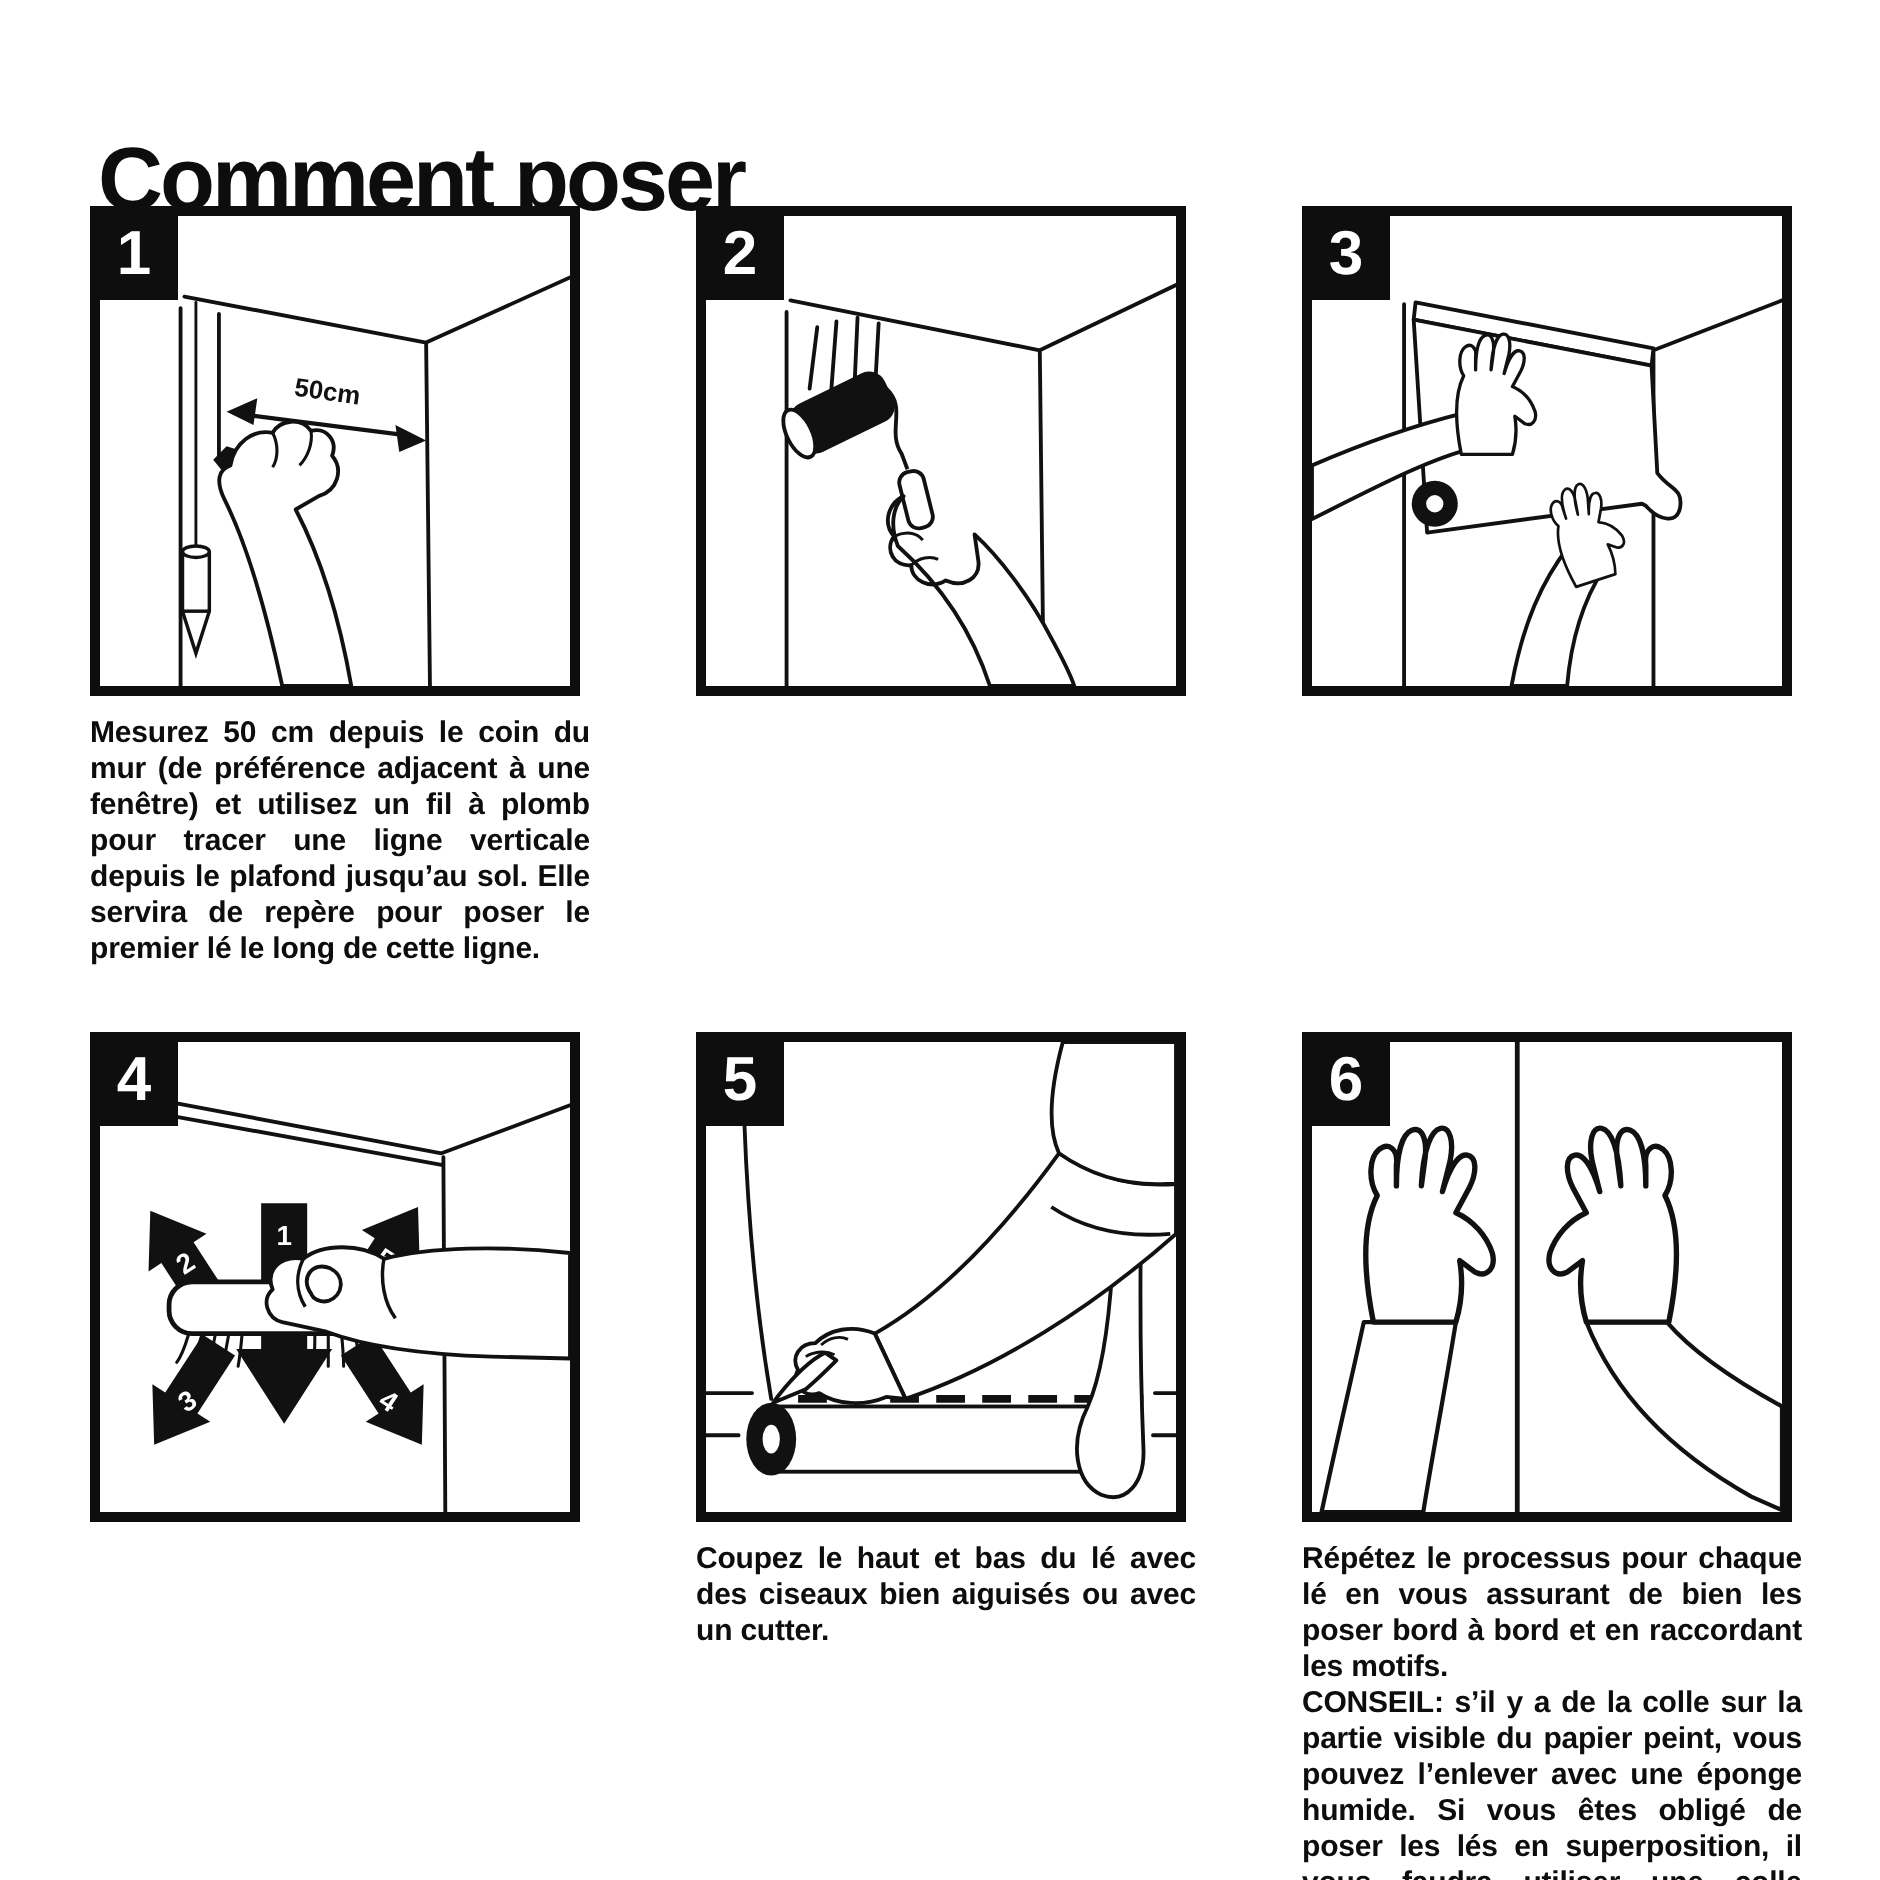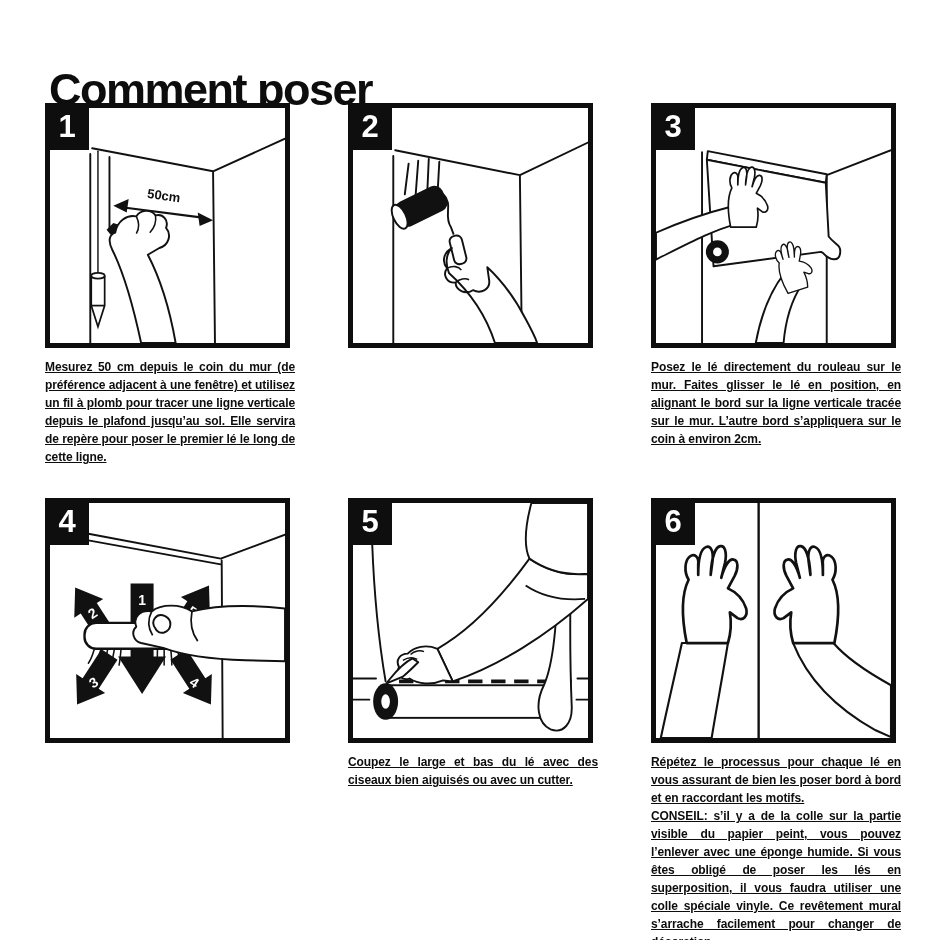--- a/index.html
+++ b/index.html
@@ -22,22 +22,22 @@
     border:5px solid #0e0e0e;box-sizing:border-box;
   }
   .panel svg{position:absolute;left:0;top:0;width:100%;height:100%;display:block}
   .badge{
     position:absolute;left:-5px;top:-5px;width:44px;height:47px;
     background:#0e0e0e;color:#fff;display:flex;align-items:center;justify-content:center;
     font-size:31px;font-weight:700;z-index:2;
   }
   .caption{
     width:250px;margin:10px 0 0 0;
-    font-size:12px;font-weight:700;line-height:18px;
-    text-align:justify;white-space:pre-line;letter-spacing:-0.1px;color:#0d0d0d;text-decoration:underline;
+    font-size:15px;font-weight:700;line-height:18px;
+    text-align:justify;white-space:pre-line;letter-spacing:-0.1px;color:#0d0d0d;
   }
   .arrow-num{font-family:"Liberation Sans",sans-serif;font-size:14.5px;font-weight:700;fill:#fff}
   .svg-label{font-family:"Liberation Sans",sans-serif;font-size:13.5px;font-weight:700;fill:#111}
 </style>
 </head>
 <body>
 
 <svg width="0" height="0" style="position:absolute" aria-hidden="true">
   <defs>
     <path id="hand-up" fill="#fff" stroke="#111" stroke-width="2.8" stroke-linejoin="round" d="M32 152 C26 122 27 100 34 86 C29 78 30 66 35 62 C40 58 45 62 44 70 L44 81
@@ -142,21 +142,20 @@
           <path fill="#fff" stroke="#111" stroke-width="2" stroke-linejoin="round" d="M104 245 C110 212 120 190 134 172 L152 184 C141 201 135 221 133 245 Z"></path>
           <g transform="translate(99 126) rotate(-18) scale(0.5)">
               <use href="#hand-up"></use>
             </g>
         </g>
       </svg>
       <div class="badge">
         <span>3</span>
       </div>
     </div>
-    <p class="caption">Posez le lé directement du rouleau sur le mur. Faites glisser le lé en position, en alignant le bord sur la ligne verticale tracée sur le mur. L’autre bord s’appliquera sur le coin à environ 2cm.</p>
   </div>
 
   <div class="cell">
     <div class="panel">
       <svg viewBox="0 0 245 245">
         <g stroke="#111" stroke-width="2" fill="none" stroke-linecap="round">
           <path d="M40 32 L178 58 M40 39 L178 64 M178 58 L245 33 M179 60 L180 245"></path>
         </g>
         <g>
           <g transform="translate(60 140) rotate(-33)">
@@ -218,21 +217,21 @@
         <g>
           <path fill="#fff" stroke="#111" stroke-width="2" stroke-linejoin="round" d="M88 152 C76 147 64 150 57 157 C49 157 44 164 48 171 C44 178 51 186 59 183 C68 189 82 190 94 185 L104 186 Z"></path>
           <path d="M60 158 C64 154 70 153 74 155 M52 164 C57 161 63 161 67 163" fill="none" stroke="#111" stroke-width="1.5"></path>
           <path fill="#fff" stroke="#111" stroke-width="2" stroke-linejoin="round" d="M62 162 C54 166 46 174 38 184 L35 188 L52 181 C58 176 64 170 68 166 Z"></path>
         </g>
       </svg>
       <div class="badge">
         <span>5</span>
       </div>
     </div>
-    <p class="caption">Coupez le large et bas du lé avec des ciseaux bien aiguisés ou avec un cutter.</p>
+    <p class="caption">Coupez le haut et bas du lé avec des ciseaux bien aiguisés ou avec un cutter.</p>
   </div>
 
   <div class="cell">
     <div class="panel">
       <svg viewBox="0 0 245 245">
         <path d="M107 0 L107 245" stroke="#111" stroke-width="2.5"></path>
         <g>
           <path fill="#fff" stroke="#111" stroke-width="2.2" stroke-linejoin="round" d="M27 146 L75 146 C69 183 63 214 58 245 L5 245 C12 212 20 178 27 146 Z"></path>
           <g transform="translate(0 -6)">
               <use href="#hand-up"></use>

